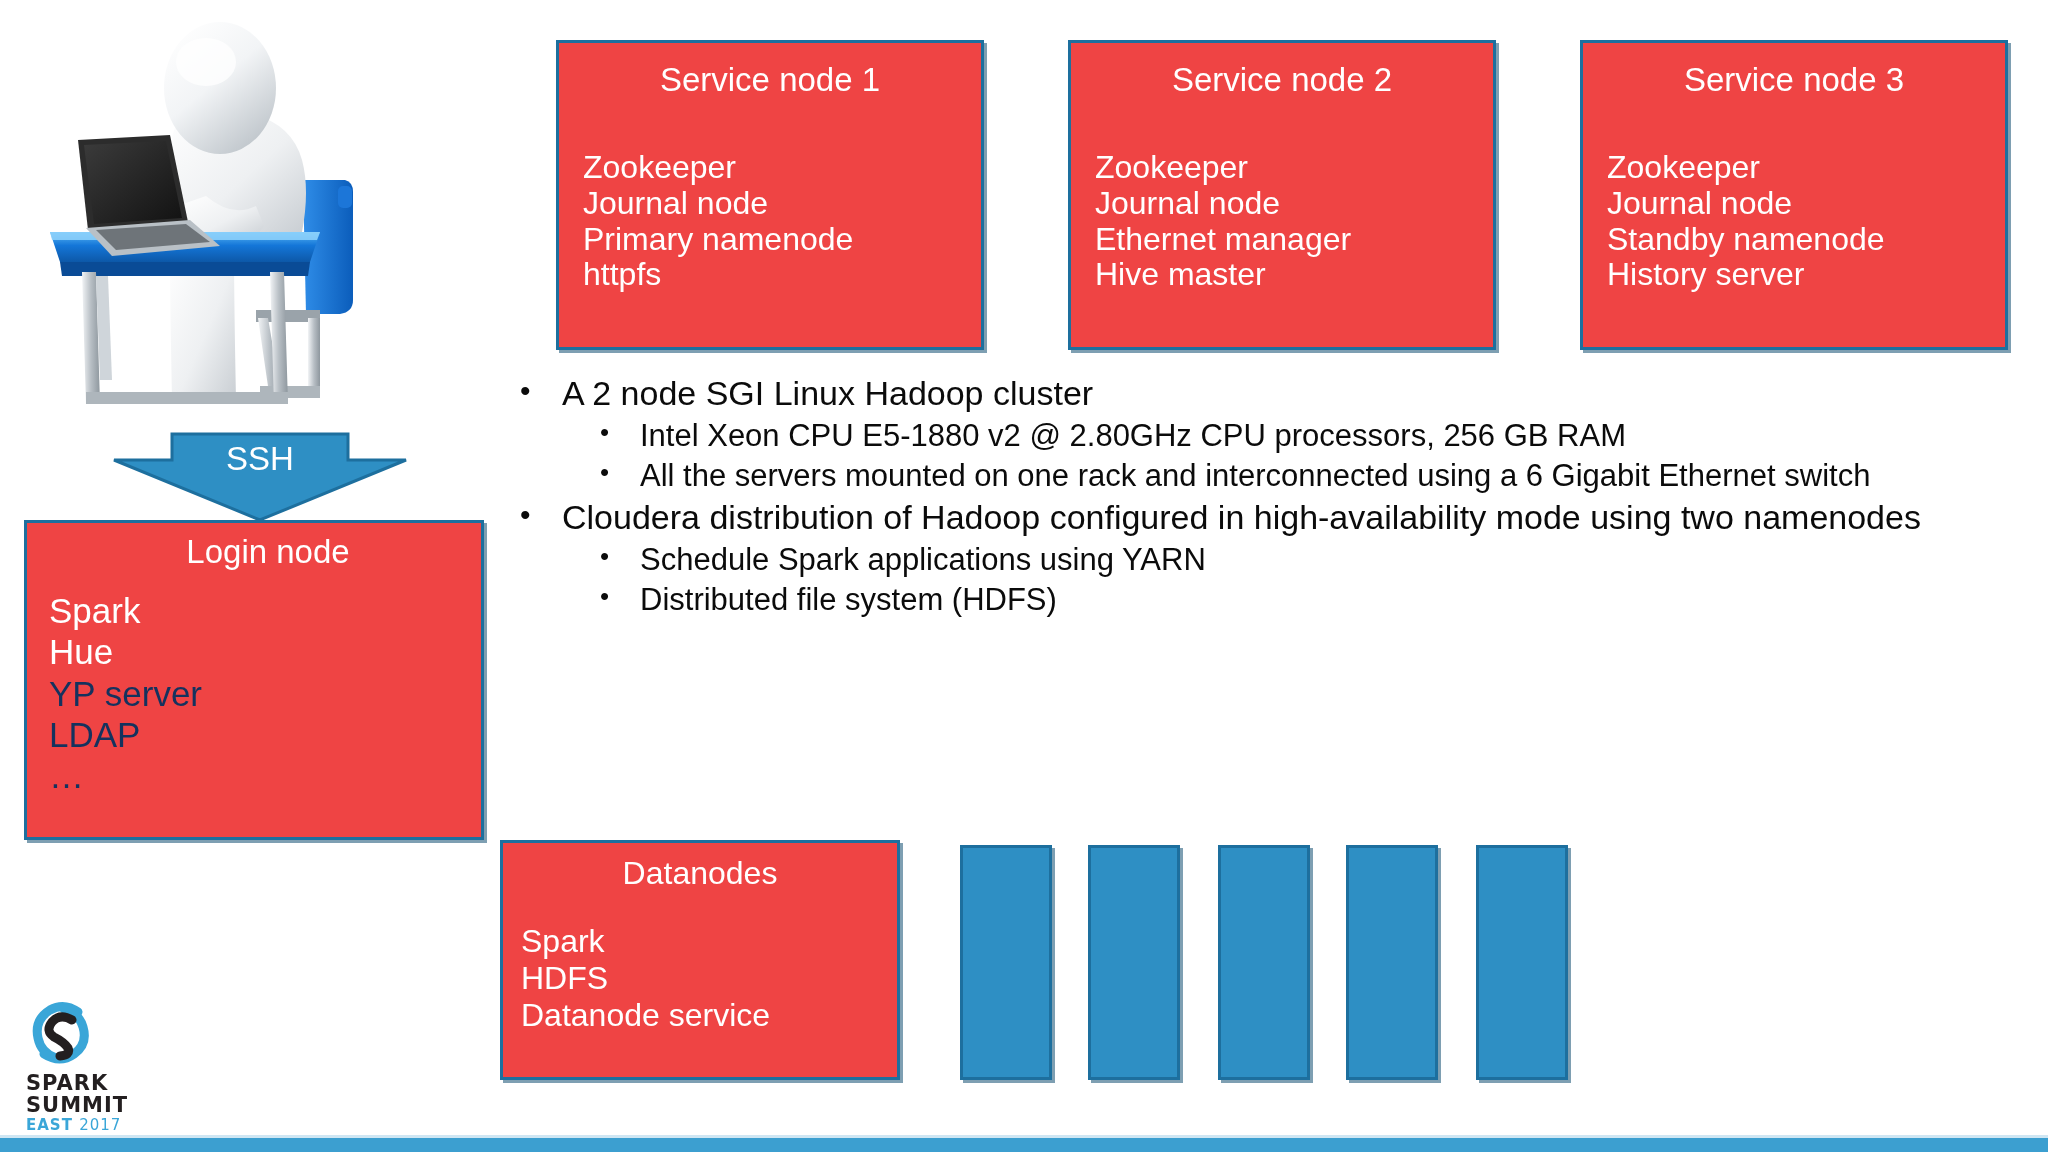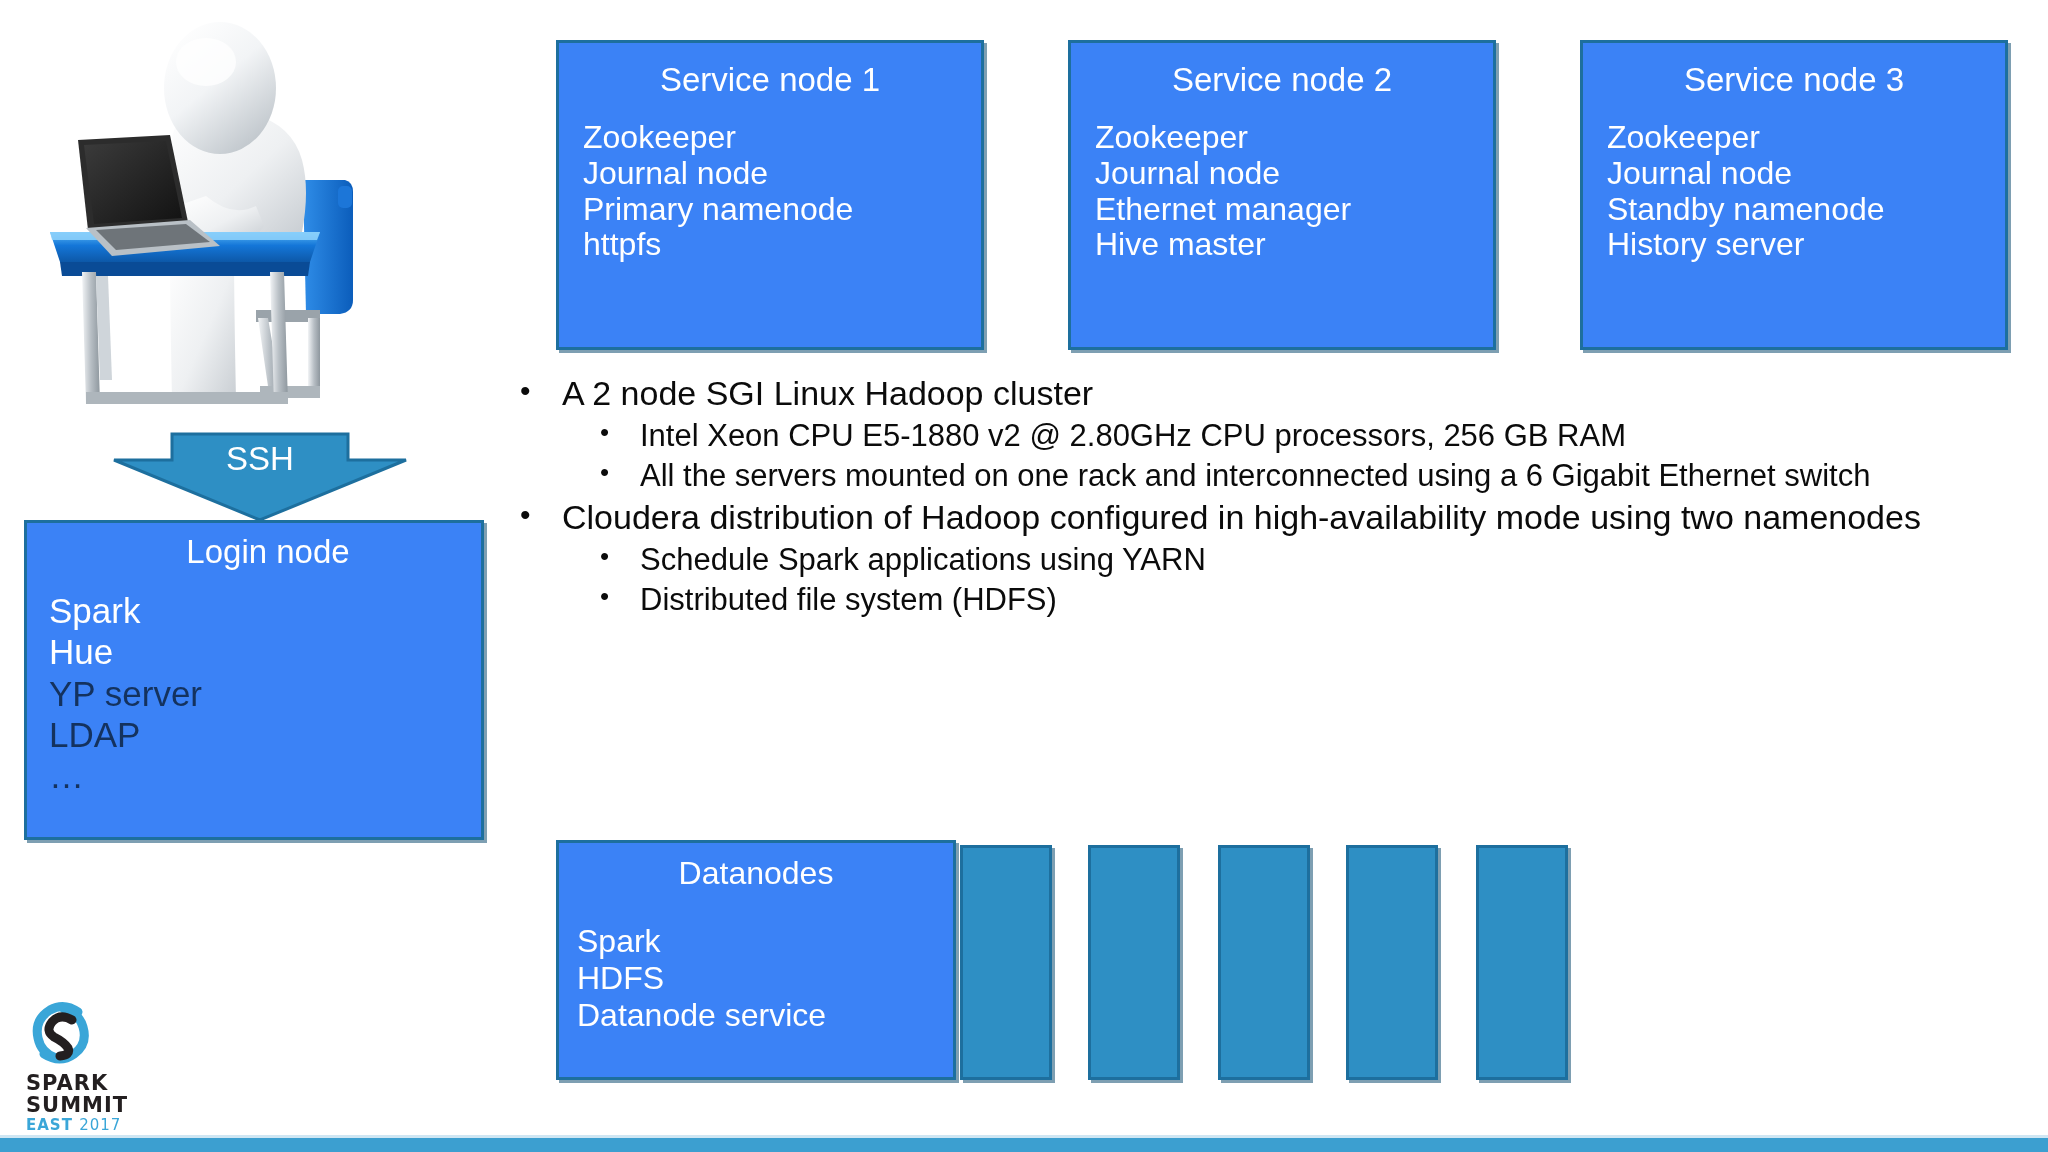--- a/index.html
+++ b/index.html
@@ -11,21 +11,21 @@
   }
   #slide {
     position: relative;
     width: 2048px; height: 1152px;
     background: #ffffff;
   }
 
   
   .node-box {
     position: absolute;
-    background: #3b82f6;
+    background: #ef4444;
     border: 3px solid #1d6f9e;
     box-shadow: 3px 3px 0 rgba(20,80,115,.55);
     color: #ffffff;
   }
   .node-title {
     text-align: center;
     font-size: 32px;
     line-height: 1.0;
     color: #ffffff;
     white-space: nowrap;
@@ -33,21 +33,21 @@
   .node-list {
     font-size: 32px;
     line-height: 1.12;
     color: #ffffff;
   }
   .node-list div { white-space: nowrap; }
 
   
   .svc { width: 428px; height: 310px; top: 40px; }
   .svc .node-title { margin-top: 20px; font-size: 33px; }
-  .svc .node-list  { margin-top: 24px; padding-left: 24px; }
+  .svc .node-list  { margin-top: 54px; padding-left: 24px; }
   #svc1 { left: 556px; }
   #svc2 { left: 1068px; }
   #svc3 { left: 1580px; }
 
   
   #login-node {
     left: 24px; top: 520px; width: 460px; height: 320px;
   }
   #login-node .node-title { margin-top: 12px; font-size: 33px; margin-left: 28px; }
   #login-node .node-list  { margin-top: 22px; padding-left: 22px; font-size: 35px; line-height:1.18;}
@@ -82,21 +82,21 @@
     flex: 0 0 auto;
     width: 42px;
     text-align: left;
     font-size: 30px;
     line-height: inherit;
   }
   .b2 .bullet-dot { width: 40px; font-size: 26px; }
   .btext { flex: 1 1 auto; }
 
   
-  #dn-main { left: 556px; top: 840px; width: 400px; height: 240px; }
+  #dn-main { left: 500px; top: 840px; width: 400px; height: 240px; }
   #dn-main .node-title { margin-top: 14px; font-size: 32px; }
   #dn-main .node-list  { margin-top: 34px; padding-left: 18px; font-size: 32px; line-height: 1.16; }
   .dn-small {
     position: absolute;
     top: 845px; width: 92px; height: 235px;
     background: #2e8fc4;
     border: 3px solid #1d6f9e;
     box-shadow: 3px 3px 0 rgba(20,80,115,.55);
   }
   #dn2 { left: 960px; }

